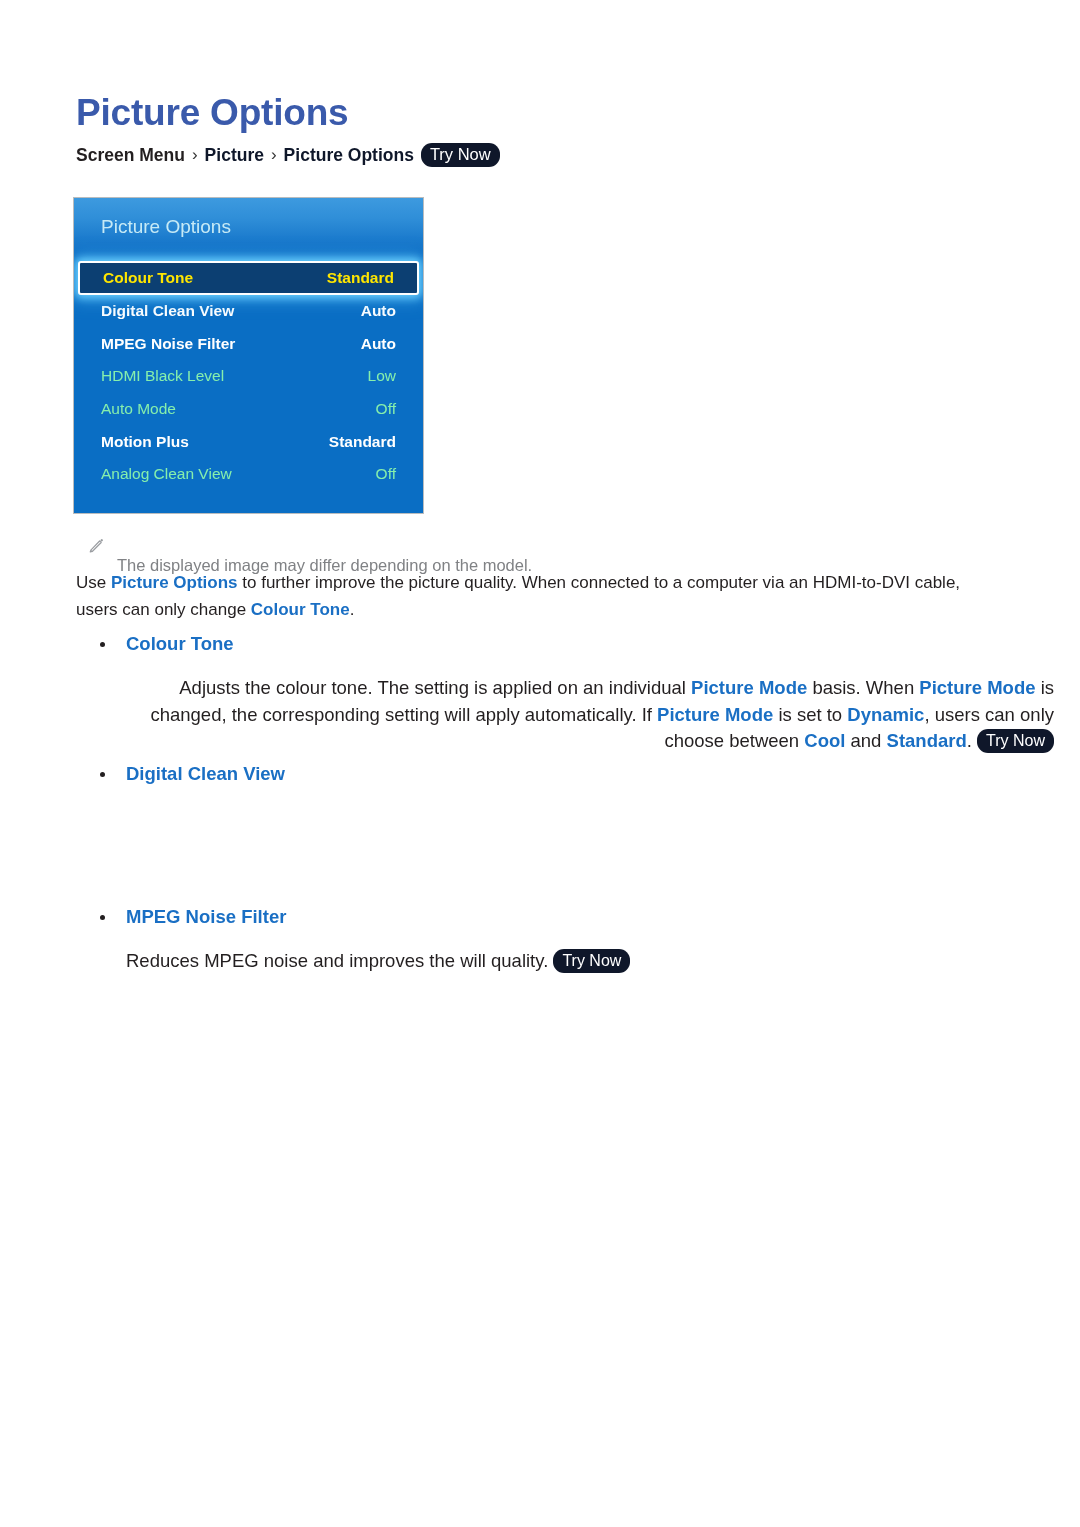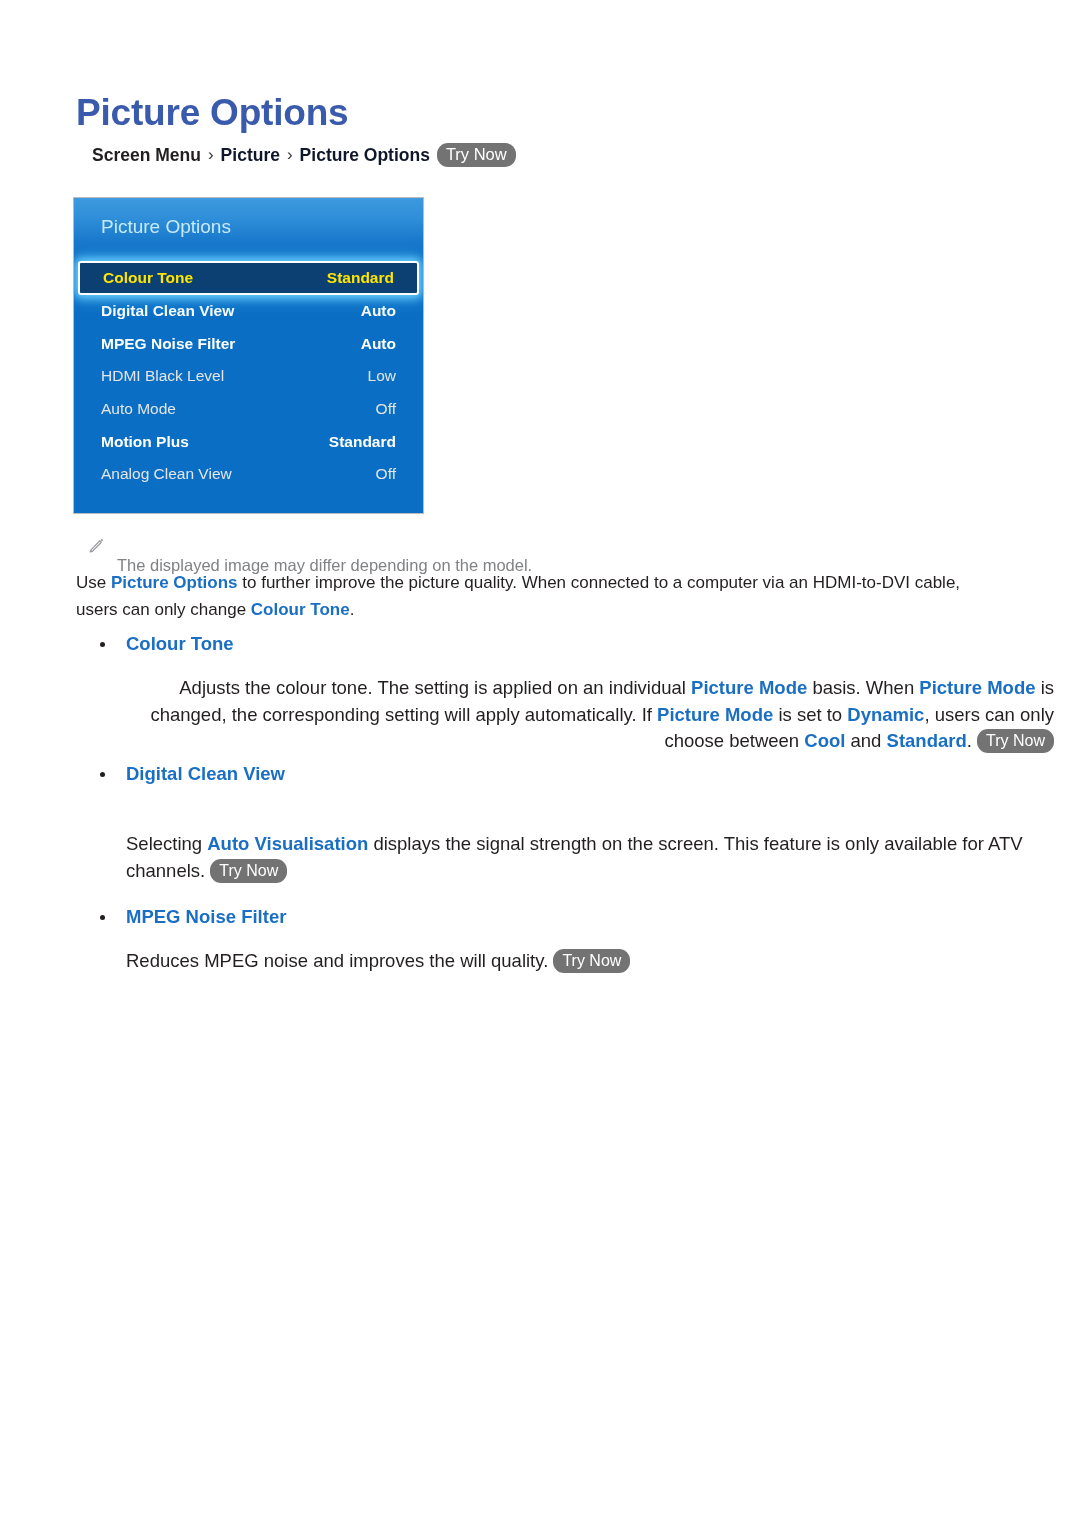--- a/index.html
+++ b/index.html
@@ -32,42 +32,42 @@
     font-weight: bold;
     color: #3a5aab;
     letter-spacing: -0.2px;
     line-height: 44px;
     white-space: nowrap;
   }
 
   
   .breadcrumb {
     position: absolute;
-    left: 92px;
+    left: 76px;
     top: 143px;
     font-size: 17.5px;
     font-weight: bold;
     line-height: 24px;
     white-space: nowrap;
     display: flex;
     align-items: center;
   }
   .crumb-plain { color: #231f20; }
   .crumb-link  { color: #0f172a; }
   .crumb-sep {
     color: #333333;
     font-weight: normal;
     margin: 0 7px;
     font-size: 17px;
   }
 
   
   .trynow {
     display: inline-block;
-    background: #737373;
+    background: #0f172a;
     color: #ffffff;
     font-weight: normal;
     font-size: 16px;
     line-height: 19px;
     padding: 2px 9px 3px 9px;
     border-radius: 11px;
     vertical-align: 1px;
     white-space: nowrap;
   }
   .breadcrumb .trynow { margin-left: 7px; font-size: 16.5px; }
@@ -109,21 +109,21 @@
     display: flex;
     align-items: center;
     justify-content: space-between;
     padding: 0 27px 0 27px;
     box-sizing: border-box;
     font-size: 15.5px;
     line-height: 20px;
     white-space: nowrap;
   }
   .tv-row.enabled  { color: #ffffff; font-weight: bold; }
-  .tv-row.disabled { color: #e5e5e5; font-weight: normal; }
+  .tv-row.disabled { color: #86efac; font-weight: normal; }
 
   .tv-row.selected {
     color: #ffe600;
     font-weight: normal;
     background: #0c3f72;
     border: 2px solid #ffffff;
     border-radius: 3px;
     box-shadow: 0 0 9px 3px rgba(110, 210, 255, 0.95),
                 0 0 16px 6px rgba(70, 175, 240, 0.55);
     margin: 0 4px;
@@ -287,21 +287,20 @@
     <div class="bullet-head">Colour Tone</div>
     <div class="section-body">
       <p><span>Adjusts the colour tone. The setting is applied on an individual </span><span class="link">Picture Mode</span><span> basis. When </span><span class="link">Picture Mode</span><span> is changed, the corresponding setting will apply automatically. If </span><span class="link">Picture Mode</span><span> is set to </span><span class="link">Dynamic</span><span>, users can only choose between </span><span class="link">Cool</span><span> and </span><span class="link">Standard</span><span>. </span><span class="trynow">Try Now</span></p>
     </div>
   </div>
 
   <div class="section sec-digital">
     <div class="bullet-head">Digital Clean View</div>
     <div class="section-body">
       <div class="gap"></div>
-      <p><span>Selecting </span><span class="link">Auto Visualisation</span><span> displays the signal strength on the screen. This feature is only available for ATV channels. </span><span class="trynow">Try Now</span></p>
     </div>
   </div>
 
   <div class="section sec-mpeg">
     <div class="bullet-head">MPEG Noise Filter</div>
     <div class="section-body">
       <p><span>Reduces MPEG noise and improves the will quality. </span><span class="trynow">Try Now</span></p>
     </div>
   </div>
 

